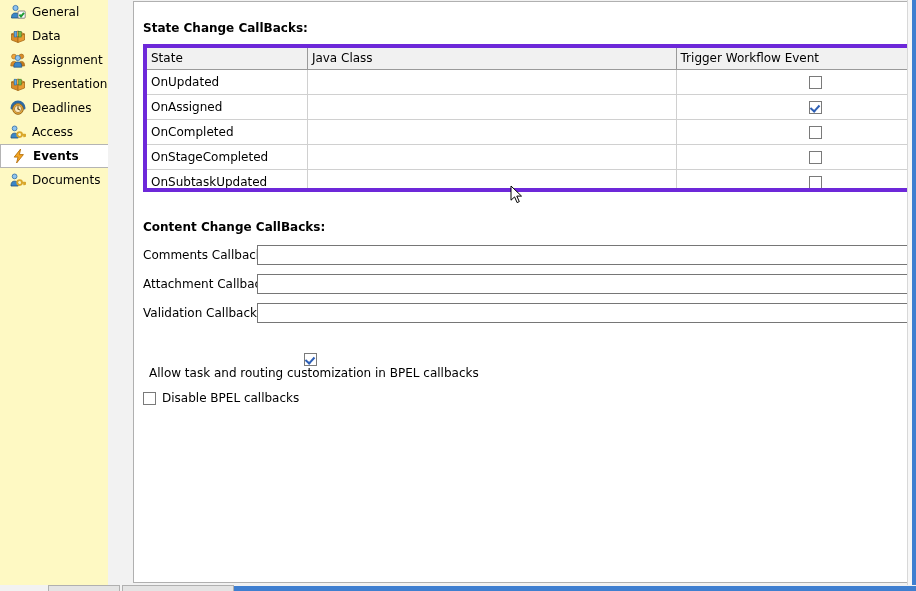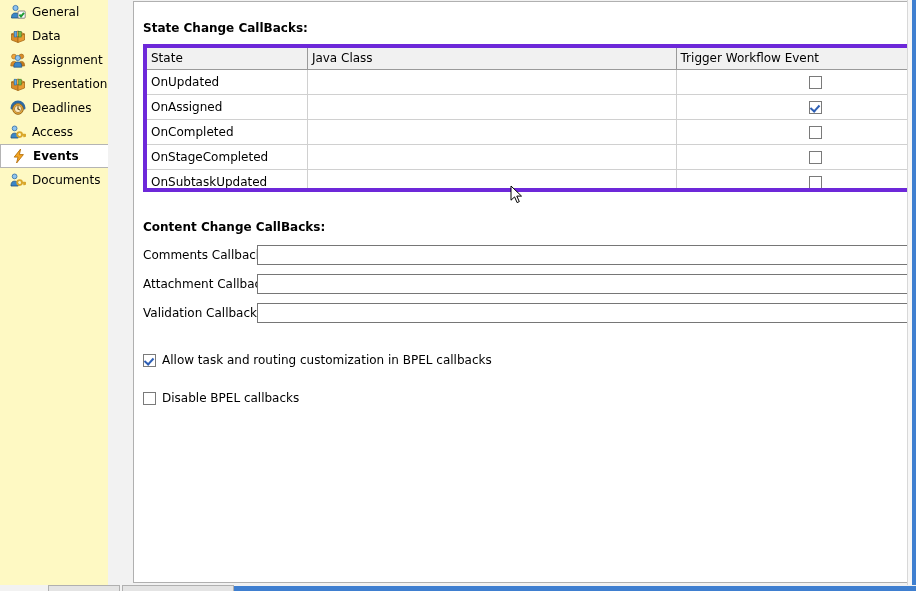--- a/index.html
+++ b/index.html
@@ -171,21 +171,21 @@
 
   
   .opt-row {
     position: absolute;
     left: 9px;
     display: flex;
     align-items: center;
     font-size: 12px;
   }
   .opt-row .opt-label { margin-left: 6px; }
-  #opt-allow   { top: 351px; }
+  #opt-allow   { top: 351px; flex-direction: column; }
   #opt-disable { top: 389px; }
 
   
   .bottom-strip {
     position: absolute;
     left: 0; bottom: 0;
     width: 916px; height: 6px;
     background: #f2f2f2;
   }
   .tab-stub {

